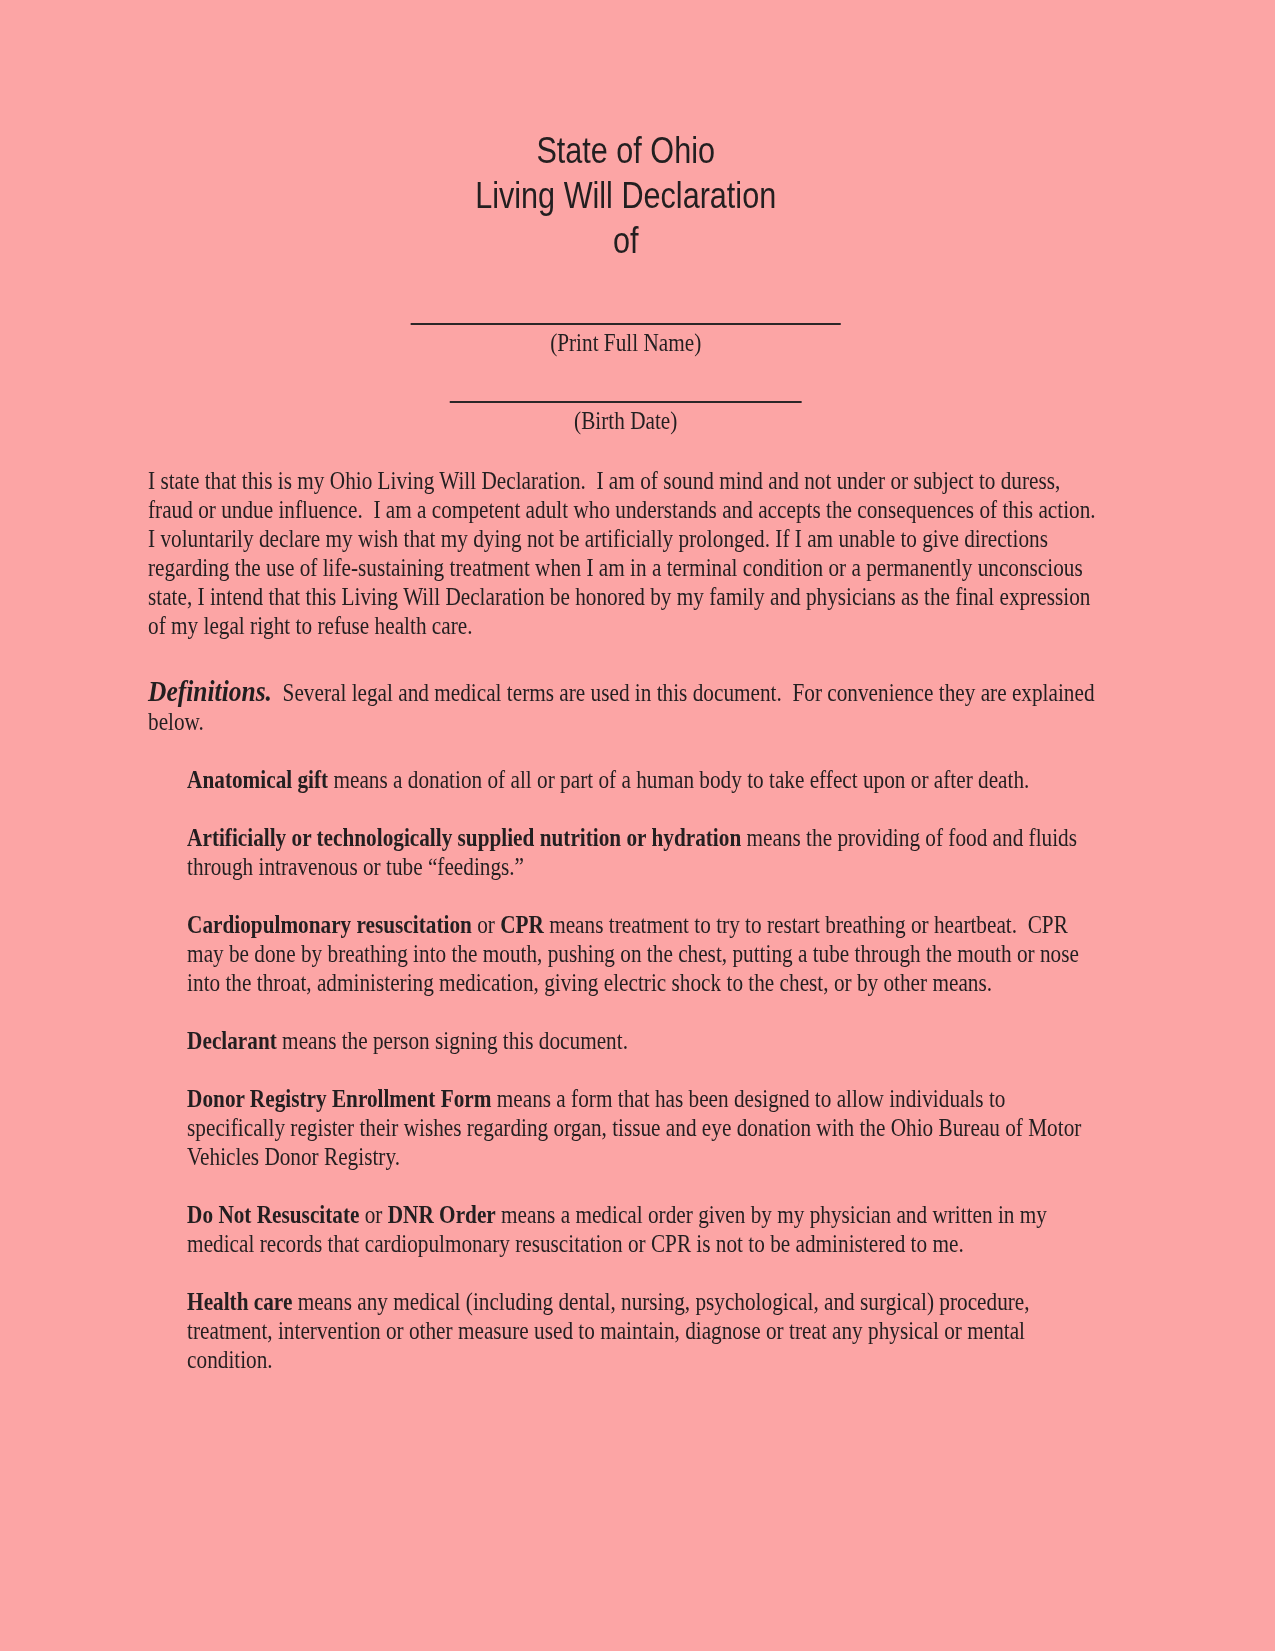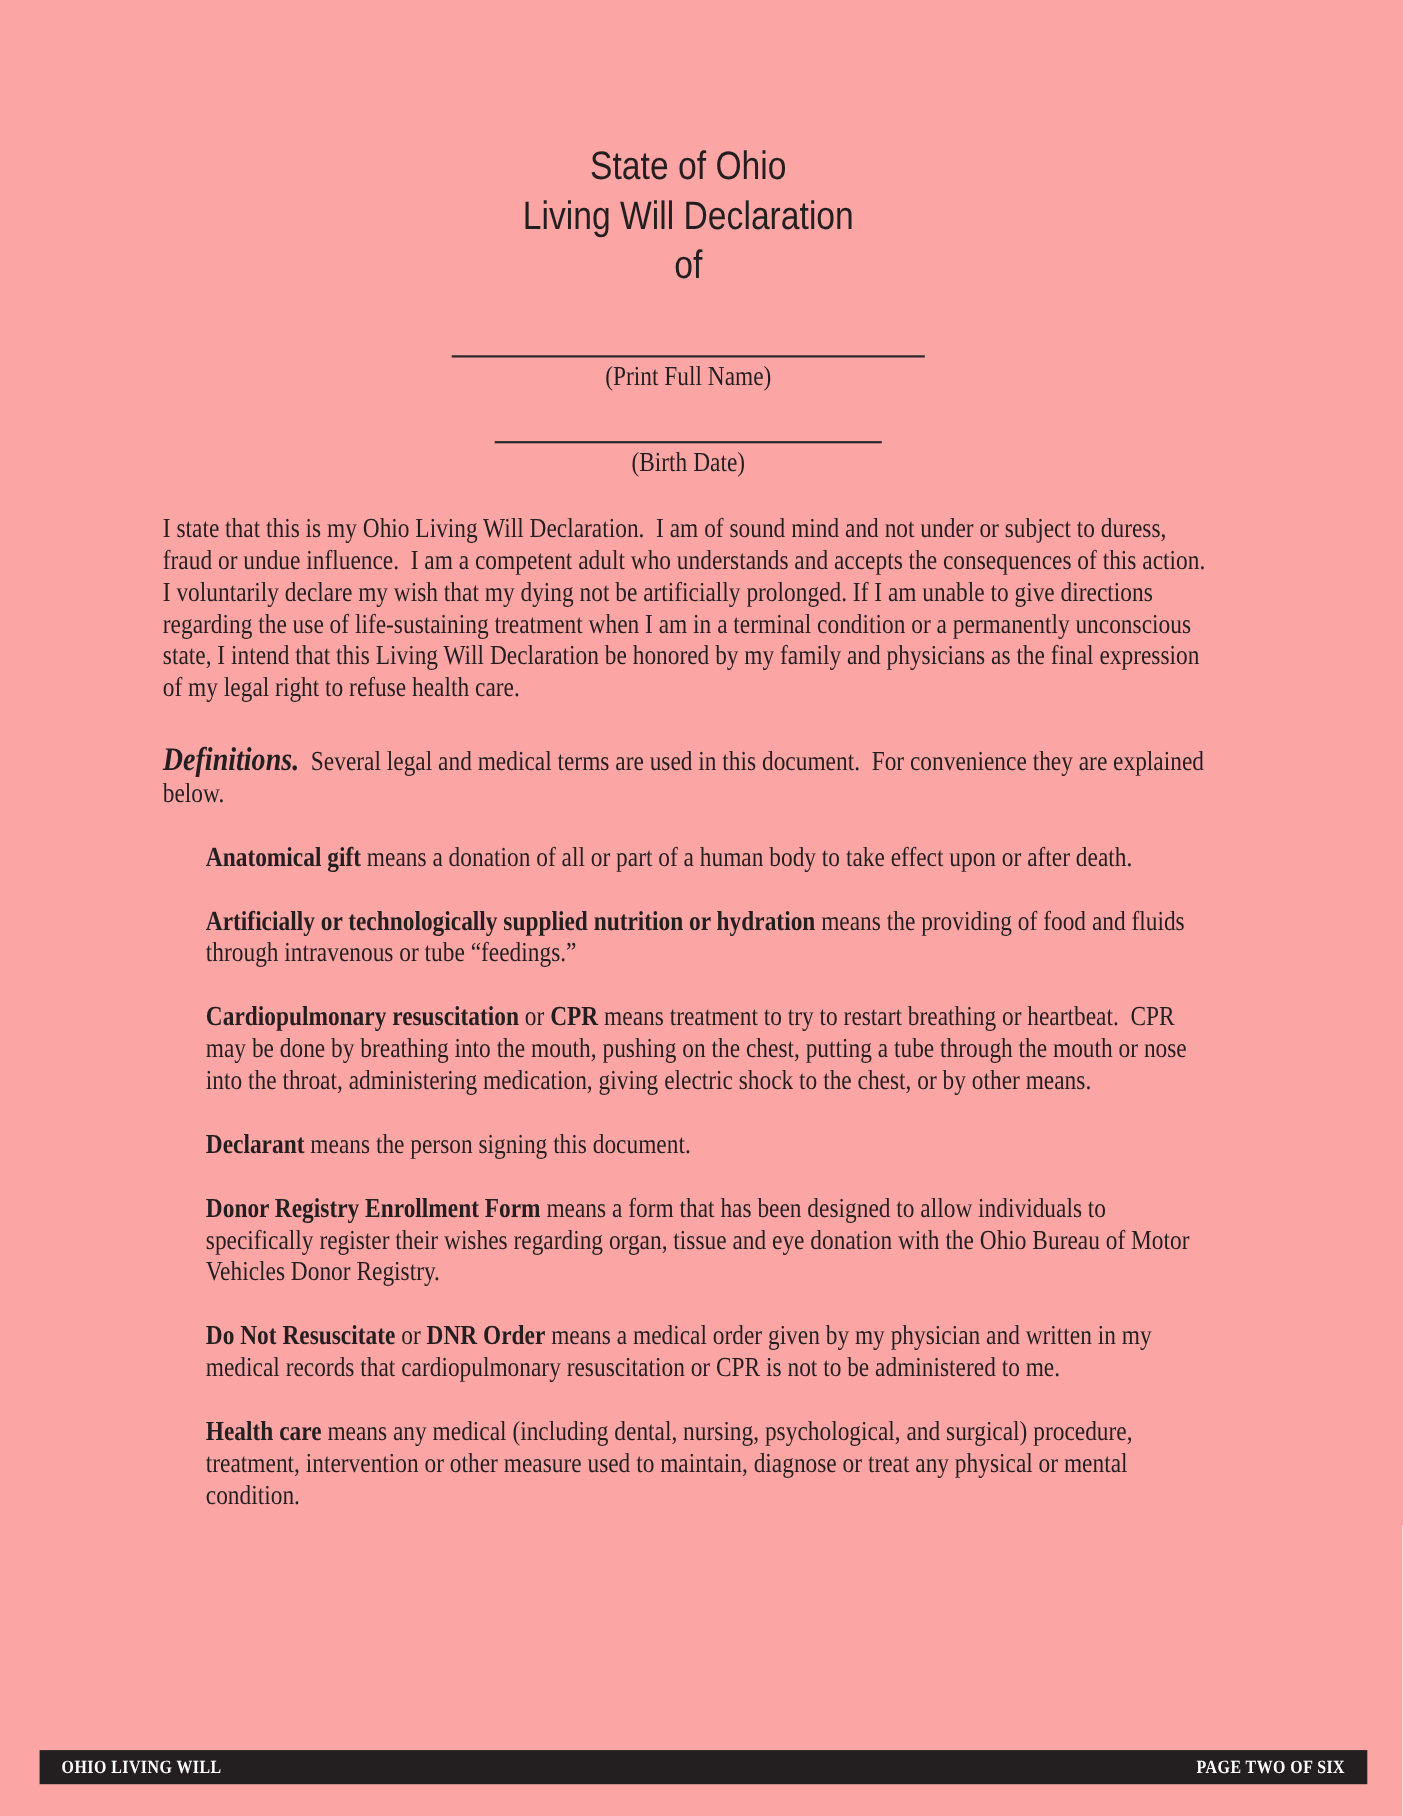--- a/index.html
+++ b/index.html
@@ -116,17 +116,13 @@
         <p class="para def-item"><span class="term">Artificially or technologically supplied nutrition or hydration</span><span class="plain"> means the providing of food and fluids through intravenous or tube “feedings.”</span></p>
         <p class="para def-item"><span class="term">Cardiopulmonary resuscitation</span><span class="plain"> or </span><span class="term">CPR</span><span class="plain"> means treatment to try to restart breathing or heartbeat.  CPR may be done by breathing into the mouth, pushing on the chest, putting a tube through the mouth or nose into the throat, administering medication, giving electric shock to the chest, or by other means.</span></p>
         <p class="para def-item"><span class="term">Declarant</span><span class="plain"> means the person signing this document.</span></p>
         <p class="para def-item"><span class="term">Donor Registry Enrollment Form</span><span class="plain"> means a form that has been designed to allow individuals to specifically register their wishes regarding organ, tissue and eye donation with the Ohio Bureau of Motor Vehicles Donor Registry.</span></p>
         <p class="para def-item"><span class="term">Do Not Resuscitate</span><span class="plain"> or </span><span class="term">DNR Order</span><span class="plain"> means a medical order given by my physician and written in my medical records that cardiopulmonary resuscitation or CPR is not to be administered to me.</span></p>
         <p class="para def-item"><span class="term">Health care</span><span class="plain"> means any medical (including dental, nursing, psychological, and surgical) procedure, treatment, intervention or other measure used to maintain, diagnose or treat any physical or mental condition.</span></p>
       </div>
 
   </div>
 
-  <footer class="footer-bar">
-    <span class="footer-left">OHIO LIVING WILL</span>
-    <span class="footer-right">PAGE TWO OF SIX</span>
-  </footer>
 </div>
 
 </body></html>

